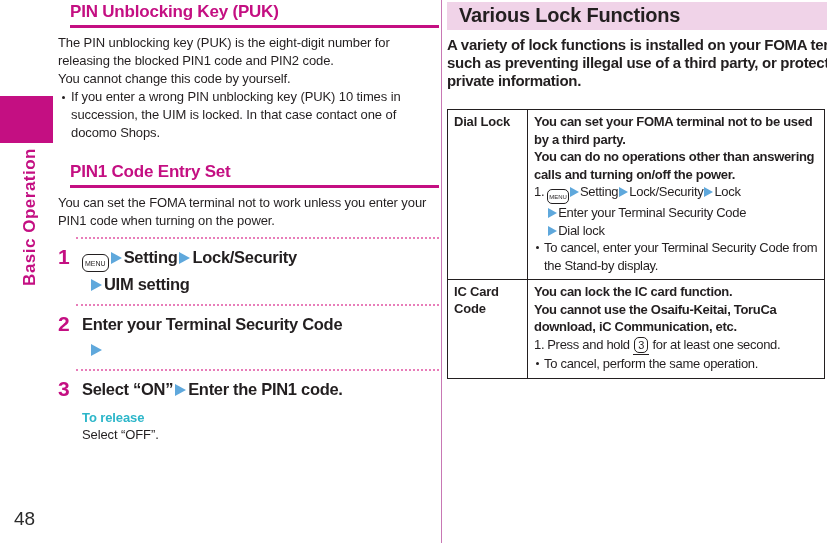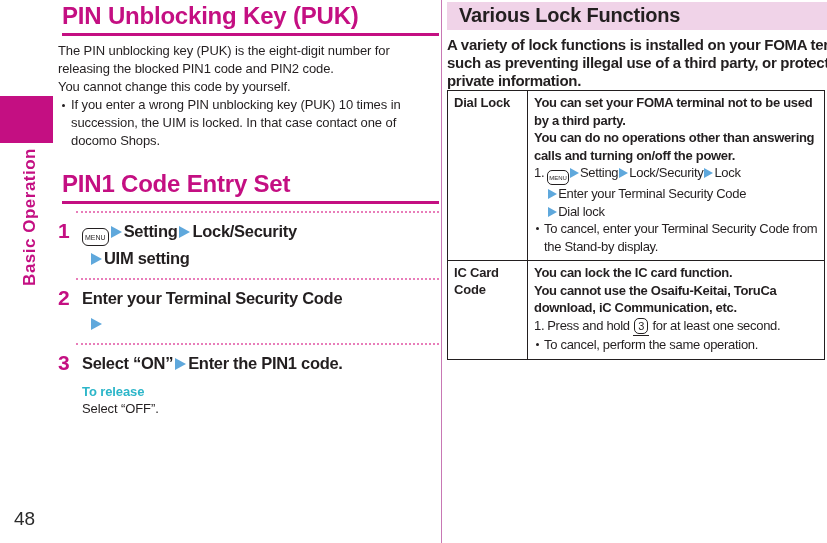--- a/index.html
+++ b/index.html
@@ -16,22 +16,22 @@
     position: absolute; left: 20px; top: 148px; writing-mode: vertical-rl; transform: rotate(180deg);
     color: #c40f82; font-weight: bold; font-size: 17px; letter-spacing: 0.5px; white-space: nowrap;
   }
   .page-num { position: absolute; left: 14px; top: 508px; font-size: 19px; color: #2b2b2b; }
 
   
   .col-left  { position: absolute; left: 58px;  top: 2px; width: 381px; }
   .col-right { position: absolute; left: 447px; top: 2px; width: 455px; }
 
   .mag-heading {
-    color: #c40f82; font-size: 24px; font-weight: bold; letter-spacing: -0.2px;
-    border-bottom: 3px solid #c40f82; padding-bottom: 3px; margin: 0 0 6px 4px;
+    color: #c40f82; font-size: 17px; font-weight: bold; letter-spacing: -0.2px;
+    border-bottom: 3px solid #c40f82; padding-bottom: 3px; margin: 0 0 6px 12px;
   }
   .mt20 { margin-top: 20px; }
 
   .para { font-size: 13px; line-height: 18px; letter-spacing: -0.1px; margin: 0; }
   .b { font-weight: normal; }
   .bullet { position: relative; padding-left: 13px; }
   .bullet::before { content: ""; position: absolute; left: 4px; top: 7.5px; width: 3px; height: 3px; border-radius: 50%; background: #231f20; }
 
   .dotted { border-top: 2px dotted #e87db9; margin: 7px 0 6px 18px; height: 0; }
 
@@ -56,21 +56,21 @@
 
   .release-label { color: #2cb6c9; font-size: 13px; font-weight: bold; margin-top: 8px; letter-spacing: -0.1px; }
   .release-text { font-size: 13px; margin-top: 2px; letter-spacing: -0.1px; }
 
   .lock-heading {
     background: #f0d3e8; color: #231f20; font-size: 20px; font-weight: bold; letter-spacing: -0.2px;
     padding: 2px 4px 3px 12px; margin: 0 0 6px 0;
   }
   .intro { font-size: 15px; font-weight: bold; line-height: 18px; letter-spacing: -0.3px; margin: 0; }
 
-  table.locks { border-collapse: collapse; width: 378px; margin-top: 0; }
+  table.locks { border-collapse: collapse; width: 378px; margin-top: 19px; }
   table.locks td { border: 1.5px solid #231f20; vertical-align: top; padding: 3px 6px 5px; }
   td.lbl { width: 80px; font-weight: bold; font-size: 13px; line-height: 17px; letter-spacing: -0.2px; }
   td.cnt { font-size: 13px; line-height: 17.5px; letter-spacing: -0.3px; }
   .desc { font-weight: bold; }
   .tstep { display: flex; }
   .tstep-num { flex: none; margin-right: 3px; }
   .t-bullet { position: relative; padding-left: 10px; }
   .t-bullet::before { content: ""; position: absolute; left: 2px; top: 7px; width: 3px; height: 3px; border-radius: 50%; background: #231f20; }
 
   .key3-wrap { display: inline-block; border-bottom: 1.5px solid #231f20; padding: 0 1px 1.5px; line-height: 1; }
@@ -89,20 +89,21 @@
   <div class="tab-label">Basic Operation</div>
   <div class="page-num">48</div>
 
   <div class="col-left">
     <div class="mag-heading">PIN Unblocking Key (PUK)</div>
     <p class="para b">The PIN unblocking key (PUK) is the eight-digit number for releasing the blocked PIN1 code and PIN2 code.</p>
     <p class="para b">You cannot change this code by yourself.</p>
     <p class="para bullet">If you enter a wrong PIN unblocking key (PUK) 10 times in succession, the UIM is locked. In that case contact one of docomo Shops.</p>
 
     <div class="mag-heading mt20">PIN1 Code Entry Set</div>
+    <p class="para b">You can set the FOMA terminal not to work unless you enter your PIN1 code when turning on the power.</p>
 
     <div class="dotted"></div>
     <div class="step">
       <div class="step-num">1</div>
       <div class="step-body">
         <div><span class="menu-key"><span>MENU</span></span><span class="tri"></span><span>Setting</span><span class="tri"></span><span>Lock/Security</span></div>
         <div class="step-cont"><span class="tri"></span><span>UIM setting</span></div>
       </div>
     </div>
 

